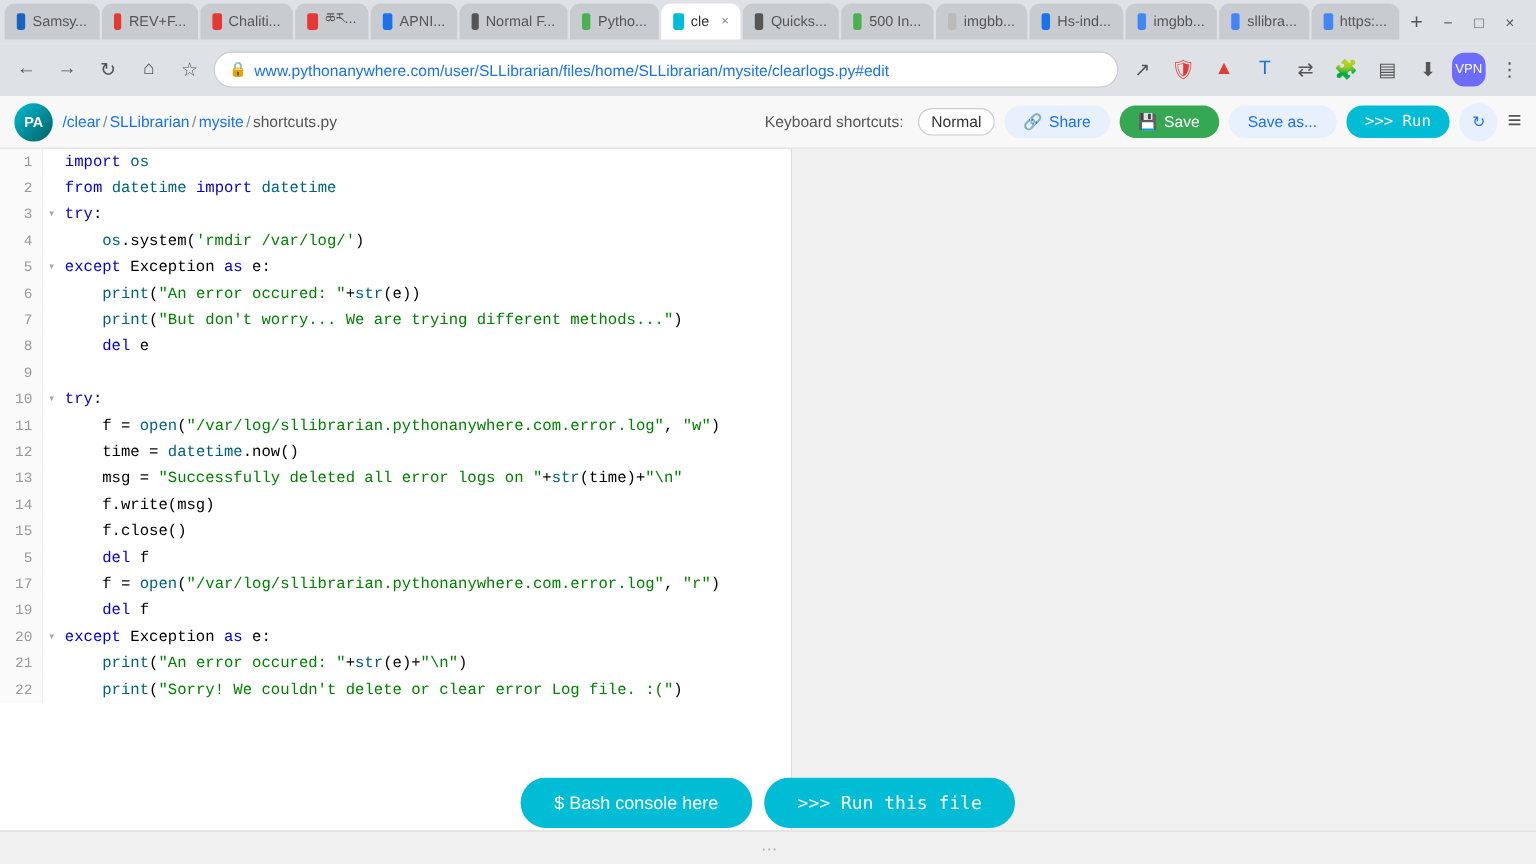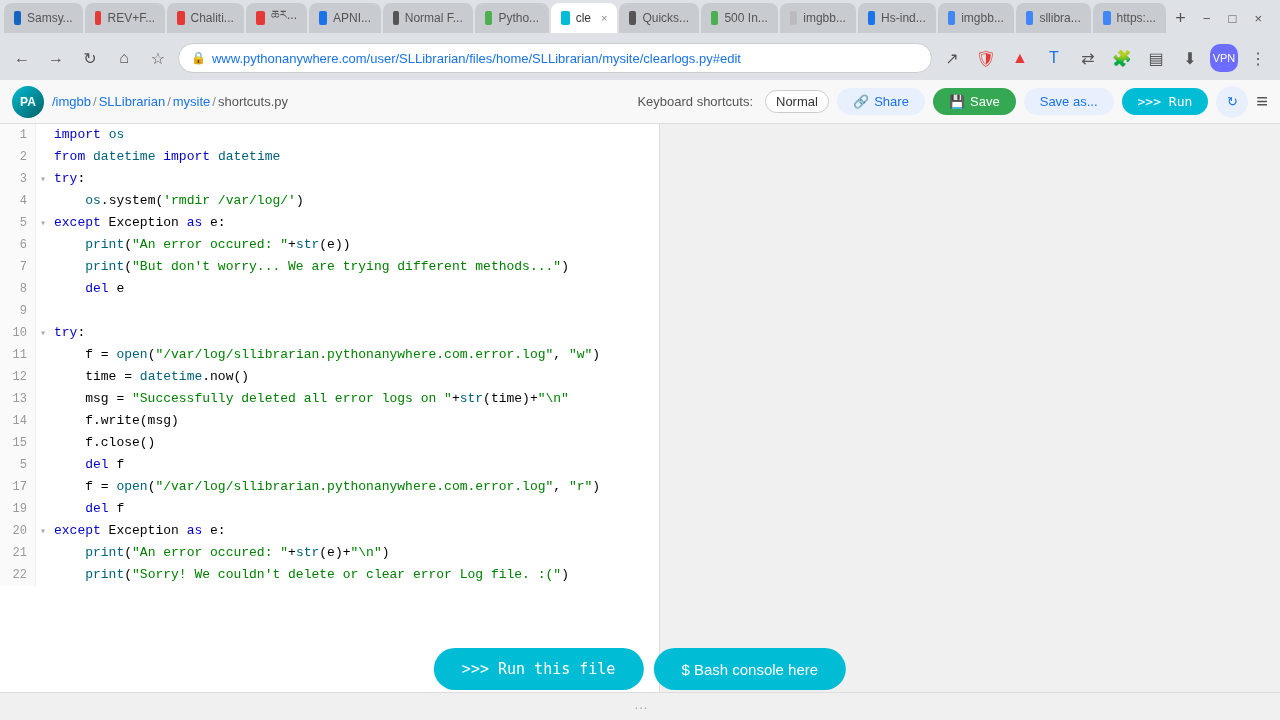--- a/index.html
+++ b/index.html
@@ -297,21 +297,21 @@
     <div class="toolbar-icon" style="font-size:11px;background:#6c6cff;color:white;border-radius:10px;padding:2px 5px;">VPN</div>
     <div class="toolbar-icon">⋮</div>
   </div>
 </div>
 
 <div class="editor-header">
   <div style="width:32px;height:32px;background:linear-gradient(135deg,#00bcd4,#006064);border-radius:50%;display:flex;align-items:center;justify-content:center;text-align:center;">
     <span style="color:white;font-size:12px;font-weight:bold;">PA</span>
   </div>
   <nav class="breadcrumb">
-    <a href="#">/imgbb</a><span class="breadcrumb-sep">/</span><a href="#">SLLibrarian</a><span class="breadcrumb-sep">/</span><a href="#">mysite</a><span class="breadcrumb-sep">/</span><span>shortcuts.py</span>
+    <a href="#">/clear</a><span class="breadcrumb-sep">/</span><a href="#">SLLibrarian</a><span class="breadcrumb-sep">/</span><a href="#">mysite</a><span class="breadcrumb-sep">/</span><span>shortcuts.py</span>
   </nav>
   <div class="header-spacer"></div>
   <span class="keyboard-shortcuts-label">Keyboard shortcuts:</span>
   <select class="normal-dropdown">
     <option>Normal</option>
     <option>Vim</option>
     <option>Emacs</option>
   </select>
   <button class="header-btn btn-share">
     <span>🔗</span>
@@ -442,15 +442,15 @@
       </div>
     </div>
   <div class="right-panel"></div>
 </div>
 
 <div class="status-bar">
   <span class="drag-handle">· · ·</span>
 </div>
 
 <div class="bottom-action-bar">
+  <button class="action-btn btn-bash">$ Bash console here</button>
   <button class="action-btn btn-run-file">&gt;&gt;&gt; Run this file</button>
-  <button class="action-btn btn-bash">$ Bash console here</button>
 </div>
 
 </body></html>

